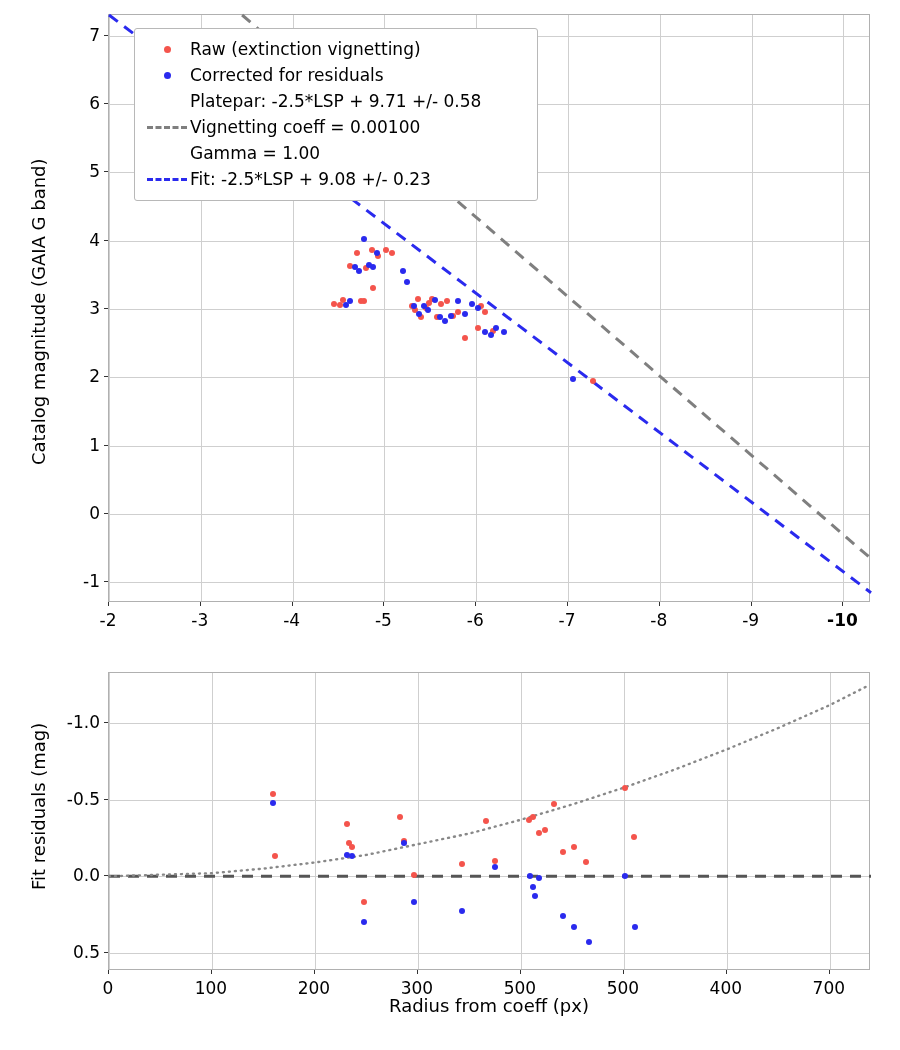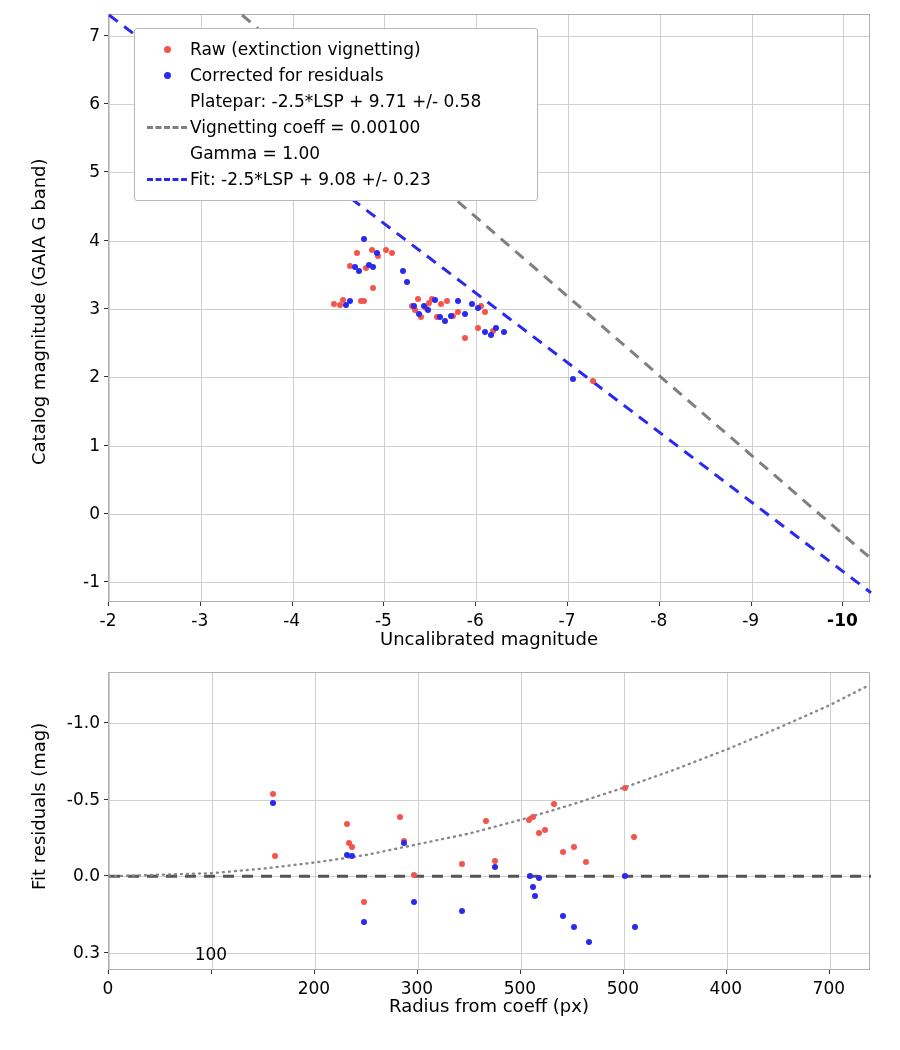--- a/index.html
+++ b/index.html
@@ -118,21 +118,20 @@
       <div class="pt blue" style="left: 356.212px; top: 298.786px;"></div>
       <div class="pt blue" style="left: 362.639px; top: 289.214px;"></div>
       <div class="pt blue" style="left: 369.065px; top: 292.633px;"></div>
       <div class="pt blue" style="left: 376.41px; top: 317.247px;"></div>
       <div class="pt blue" style="left: 381.918px; top: 319.981px;"></div>
       <div class="pt blue" style="left: 387.427px; top: 313.144px;"></div>
       <div class="pt blue" style="left: 394.771px; top: 317.247px;"></div>
       <div class="pt blue" style="left: 463.627px; top: 364.423px;"></div>
     </div>
 
-  <div class="axis-title" style="left:489px;top:628px;transform:translateX(-50%);">Uncalibrated magnitude</div>
 
   <div class="axis-title y" style="left:28px;top:465px;">Catalog magnitude (GAIA G band)</div>
 
   <div class="legend" style="left:134px;top:28px;width:404px;">
     <div class="row">
       <span class="key">
           <span class="dot" style="background:#f4544c"></span>
         </span>
       <span class="lbl">Raw (extinction vignetting)</span>
     </div>
@@ -251,34 +250,34 @@
     <div class="ticklabel y" style="left: 52px; width: 48px; top: 239.628px;">4</div>
     <div class="tick y" style="left: 104px; top: 171.256px;"></div>
     <div class="ticklabel y" style="left: 52px; width: 48px; top: 171.256px;">5</div>
     <div class="tick y" style="left: 104px; top: 102.884px;"></div>
     <div class="ticklabel y" style="left: 52px; width: 48px; top: 102.884px;">6</div>
     <div class="tick y" style="left: 104px; top: 34.5116px;"></div>
     <div class="ticklabel y" style="left: 52px; width: 48px; top: 34.5116px;">7</div>
     <div class="tick x" style="left: 108px; top: 970px;"></div>
     <div class="ticklabel x" style="left: 108px; top: 978px;">0</div>
     <div class="tick x" style="left: 210.973px; top: 970px;"></div>
-    <div class="ticklabel x" style="left: 210.973px; top: 944px;">100</div>
+    <div class="ticklabel x" style="left: 210.973px; top: 978px;">100</div>
     <div class="tick x" style="left: 313.946px; top: 970px;"></div>
     <div class="ticklabel x" style="left: 313.946px; top: 978px;">200</div>
     <div class="tick x" style="left: 416.919px; top: 970px;"></div>
     <div class="ticklabel x" style="left: 416.919px; top: 978px;">300</div>
     <div class="tick x" style="left: 519.892px; top: 970px;"></div>
     <div class="ticklabel x" style="left: 519.892px; top: 978px;">500</div>
     <div class="tick x" style="left: 622.865px; top: 970px;"></div>
     <div class="ticklabel x" style="left: 622.865px; top: 978px;">500</div>
     <div class="tick x" style="left: 725.838px; top: 970px;"></div>
     <div class="ticklabel x" style="left: 725.838px; top: 978px;">400</div>
     <div class="tick x" style="left: 828.811px; top: 970px;"></div>
     <div class="ticklabel x" style="left: 828.811px; top: 978px;">700</div>
     <div class="tick y" style="left: 104px; top: 722.431px;"></div>
     <div class="ticklabel y" style="left: 52px; width: 48px; top: 722.431px;">-1.0</div>
     <div class="tick y" style="left: 104px; top: 798.841px;"></div>
     <div class="ticklabel y" style="left: 52px; width: 48px; top: 798.841px;">-0.5</div>
     <div class="tick y" style="left: 104px; top: 875.251px;"></div>
     <div class="ticklabel y" style="left: 52px; width: 48px; top: 875.251px;">0.0</div>
     <div class="tick y" style="left: 104px; top: 951.662px;"></div>
-    <div class="ticklabel y" style="left: 52px; width: 48px; top: 951.662px;">0.3</div>
+    <div class="ticklabel y" style="left: 52px; width: 48px; top: 951.662px;">0.5</div>
   </div>
 
 </body></html>

